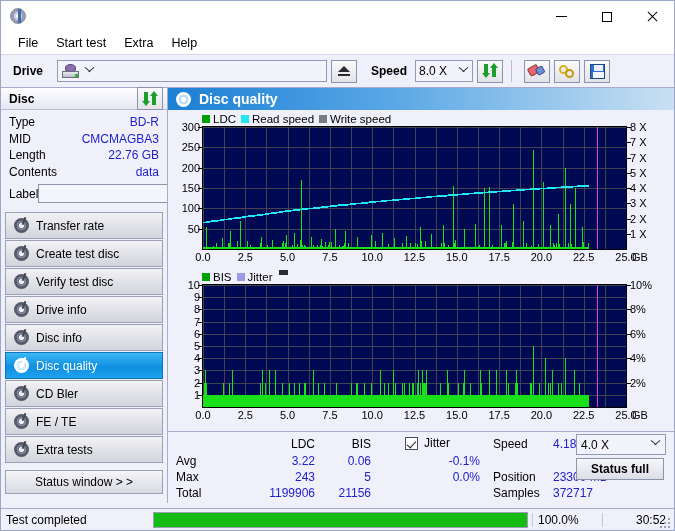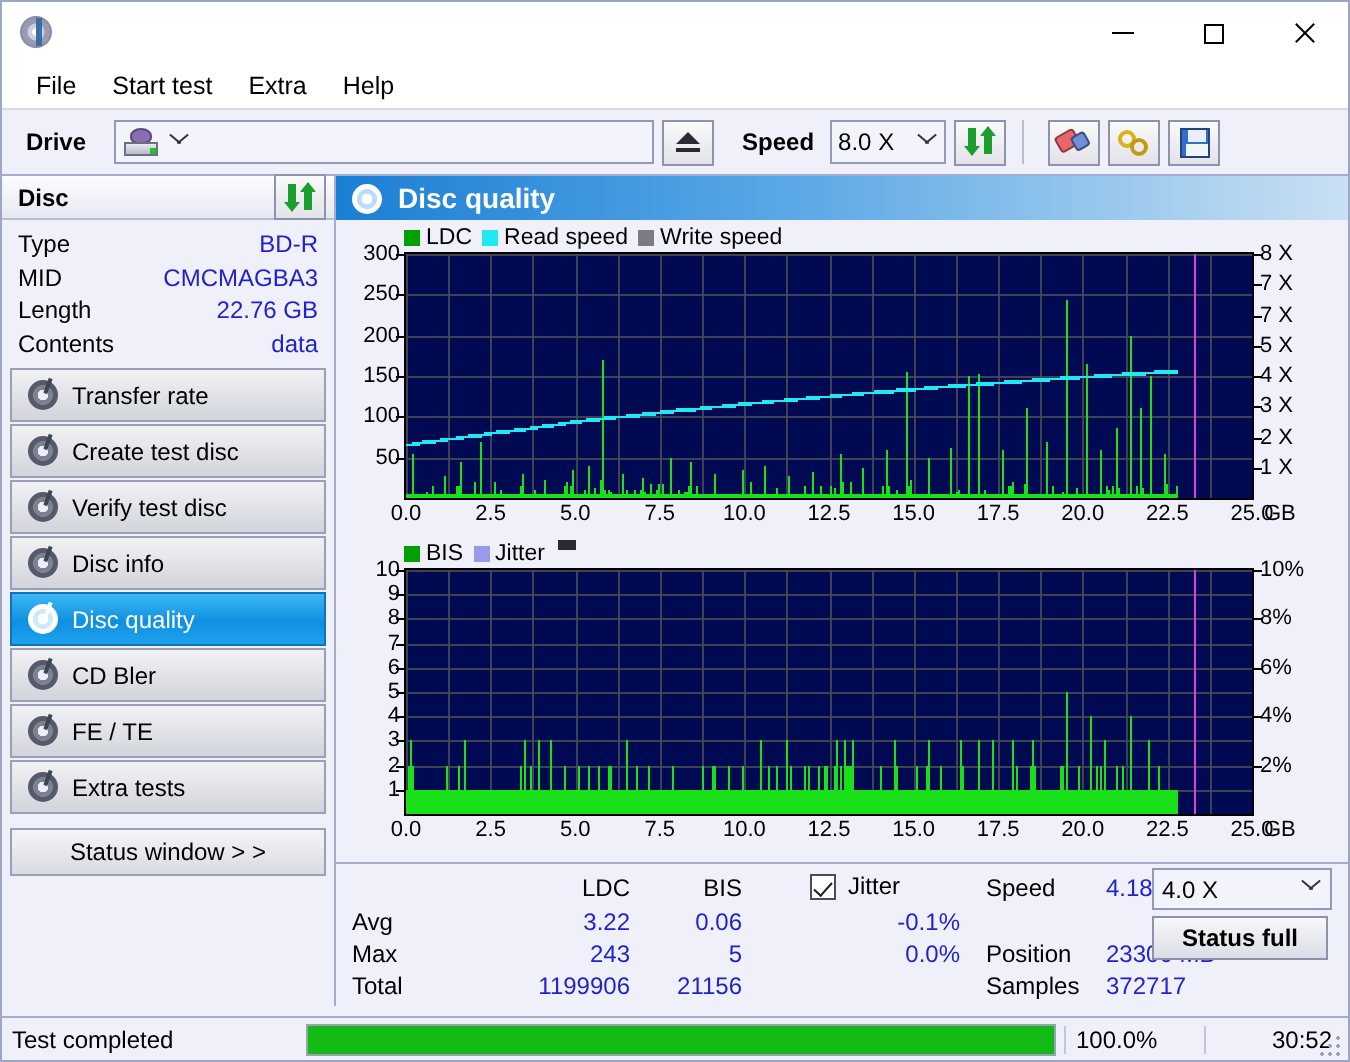--- a/index.html
+++ b/index.html
@@ -269,20 +269,27 @@
           <span class="v">CMCMAGBA3</span>
         </div>
         <div class="drow">
           <span class="k">Length</span>
           <span class="v">22.76 GB</span>
         </div>
         <div class="drow">
           <span class="k">Contents</span>
           <span class="v">data</span>
         </div>
+        <div class="label-row">
+          <span class="k">Label</span>
+          <input class="label-input" type="text" value="" placeholder="" style="">
+          <div class="cd-btn">
+              <div class="cd-ic"></div>
+            </div>
+        </div>
       </div>
 
       <div class="navlist">
         <div class="navbtn">
           <span class="nav-ic">
               <span class="ring"></span>
               <span class="slash"></span>
             </span>
           <span>Transfer rate</span>
         </div>
@@ -292,20 +299,27 @@
               <span class="slash"></span>
             </span>
           <span>Create test disc</span>
         </div>
         <div class="navbtn">
           <span class="nav-ic">
               <span class="ring"></span>
               <span class="slash"></span>
             </span>
           <span>Verify test disc</span>
+        </div>
+        <div class="navbtn">
+          <span class="nav-ic">
+              <span class="ring"></span>
+              <span class="slash"></span>
+            </span>
+          <span>Drive info</span>
         </div>
         <div class="navbtn">
           <span class="nav-ic">
               <span class="ring"></span>
               <span class="slash"></span>
             </span>
           <span>Disc info</span>
         </div>
         <div class="navbtn active">
           <span class="nav-ic">

